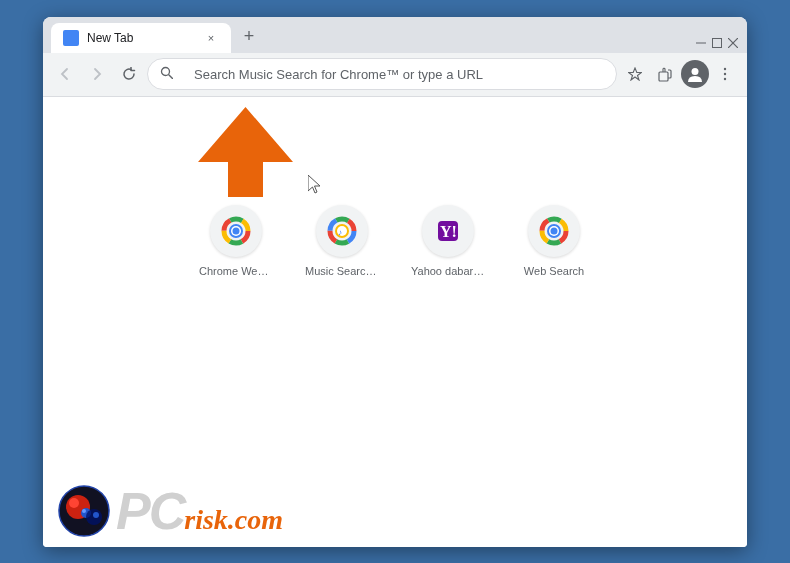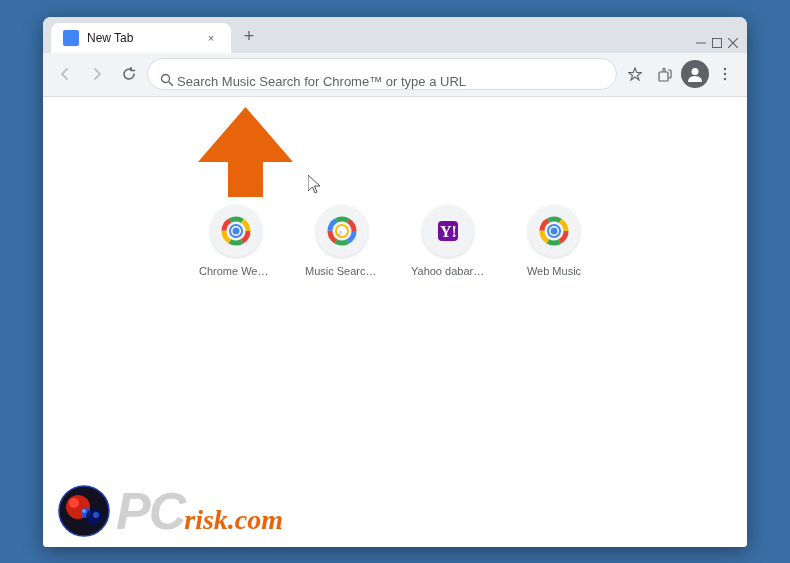--- a/index.html
+++ b/index.html
@@ -145,23 +145,23 @@
       cursor: default;
     }
 
     .address-bar {
       flex: 1;
       height: 32px;
       background: #fff;
       border-radius: 16px;
       border: 1px solid #dadce0;
       display: flex;
-      align-items: flex-end;
+      align-items: center;
       padding: 0 12px;
-      gap: 4px;
+      gap: 21px;
     }
 
     .search-icon-bar {
       color: #5f6368;
       font-size: 13px;
       flex-shrink: 0;
     }
 
     .address-input {
       flex: 1;
@@ -458,21 +458,21 @@
           <svg viewBox="0 0 36 36" width="36" height="36">
             <circle cx="18" cy="18" r="18" fill="#f1f3f4"></circle>
             <circle cx="18" cy="18" r="12" fill="none" stroke="#ea4335" stroke-width="5" stroke-dasharray="12.6 25.1" stroke-dashoffset="0"></circle>
             <circle cx="18" cy="18" r="12" fill="none" stroke="#34a853" stroke-width="5" stroke-dasharray="12.6 25.1" stroke-dashoffset="-12.6"></circle>
             <circle cx="18" cy="18" r="12" fill="none" stroke="#fbbc04" stroke-width="5" stroke-dasharray="12.6 25.1" stroke-dashoffset="-25.1"></circle>
             <circle cx="18" cy="18" r="7" fill="#4285f4"></circle>
             <circle cx="18" cy="18" r="5" fill="white"></circle>
             <circle cx="18" cy="18" r="3.5" fill="#4285f4"></circle>
           </svg>
         </div>
-        <span class="shortcut-label">Web Music</span>
+        <span class="shortcut-label">Web Search</span>
       </div>
 
     </div>
 
     <div class="watermark">
       <div class="pcrisk-logo">
 
         <svg width="52" height="52" viewBox="0 0 52 52">
           <circle cx="26" cy="26" r="25" fill="#111122" stroke="#2244aa" stroke-width="1.5"></circle>
           <circle cx="20" cy="22" r="12" fill="#cc2211"></circle>

